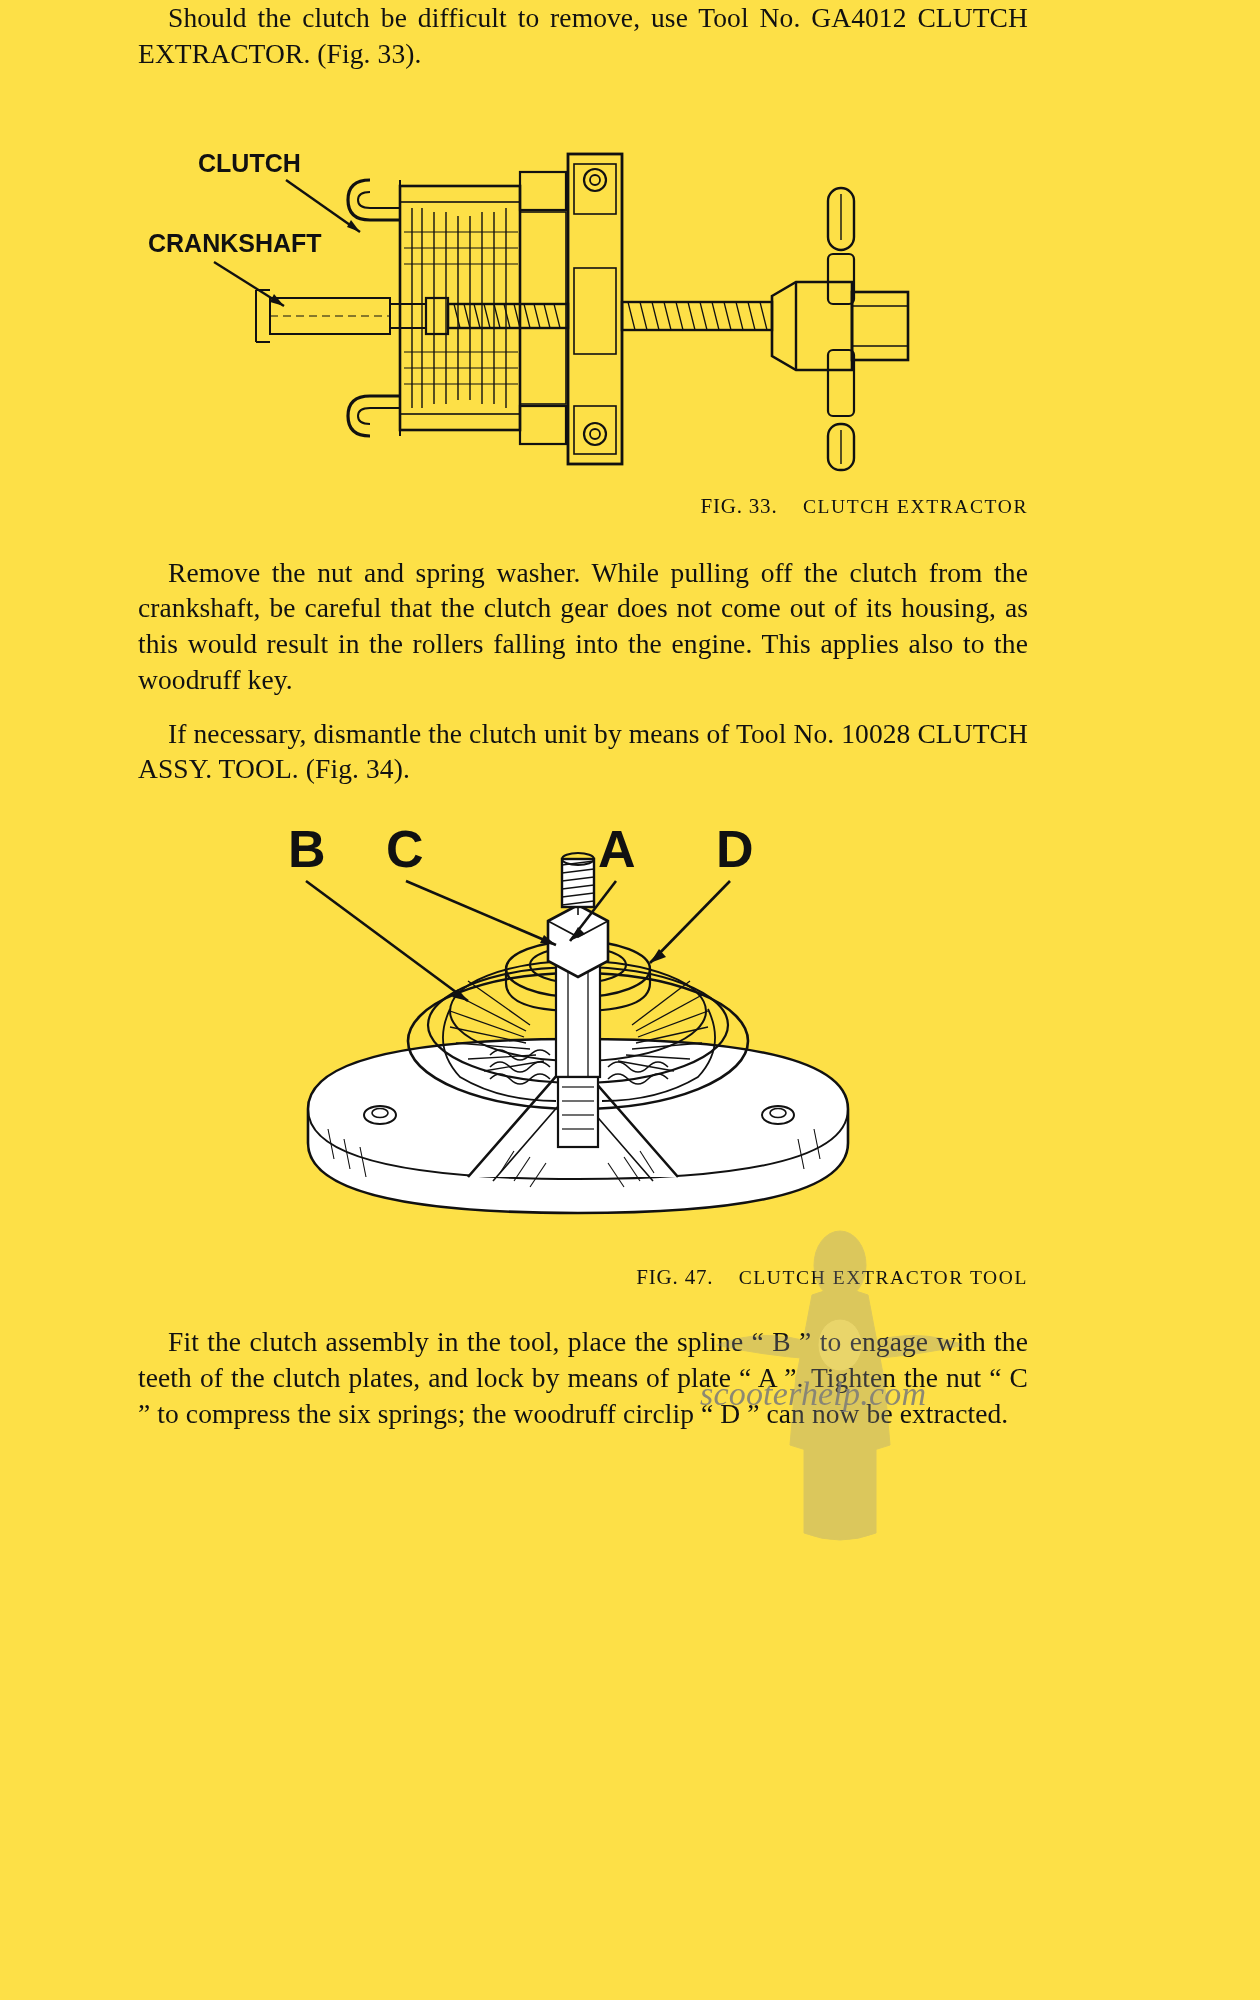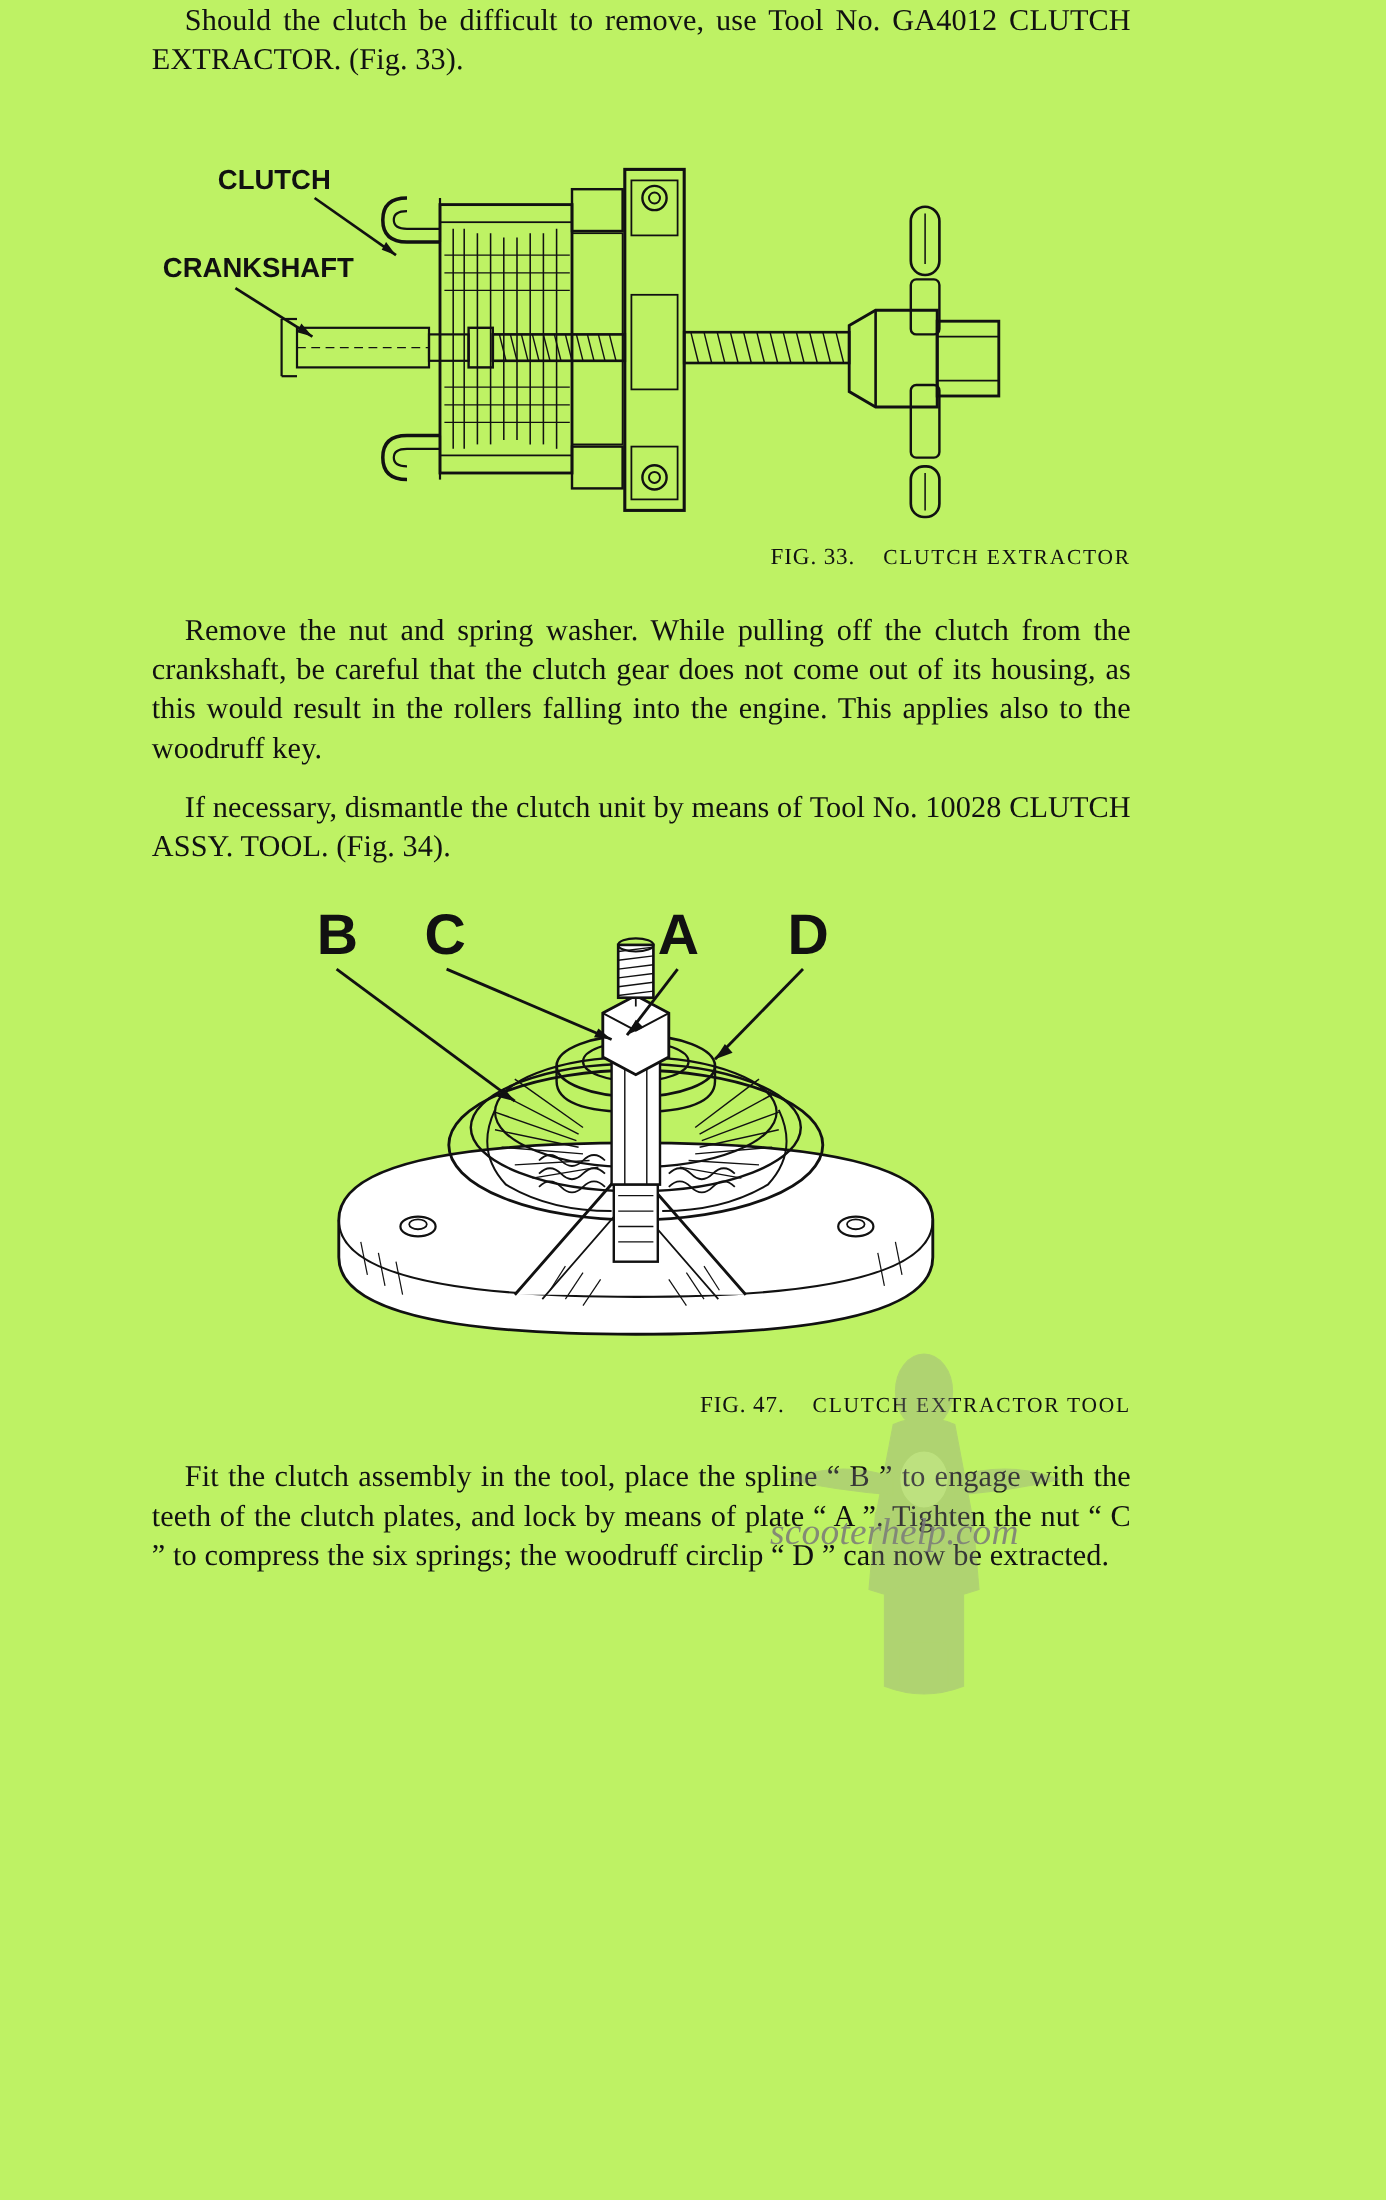--- a/index.html
+++ b/index.html
@@ -13,21 +13,21 @@
     position: relative;
     font-family: "Liberation Serif", serif;
     color: #111111;
     overflow: hidden;
   }
   .page {
     position: absolute;
     left: 0; top: 0;
     width: 1260px;
     height: 2000px;
-    background: #bef264;
+    background: #fde047;
   }
   .content {
     position: absolute;
     left: 138px;
     top: 0;
     width: 890px;
   }
   p.para {
     font-size: 27.5px;
     line-height: 1.30;

